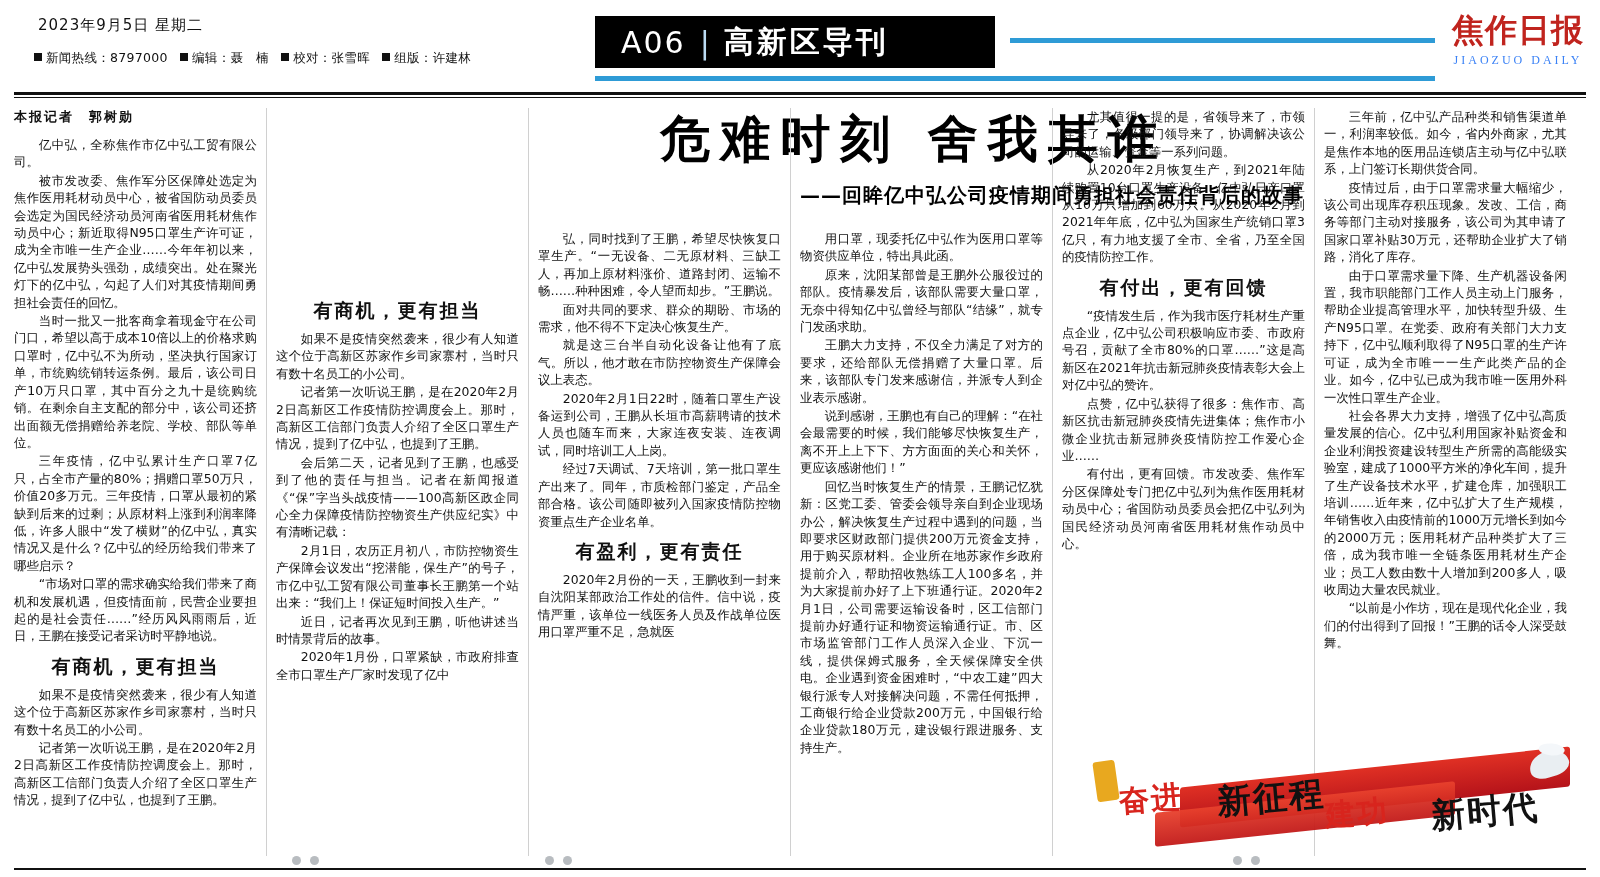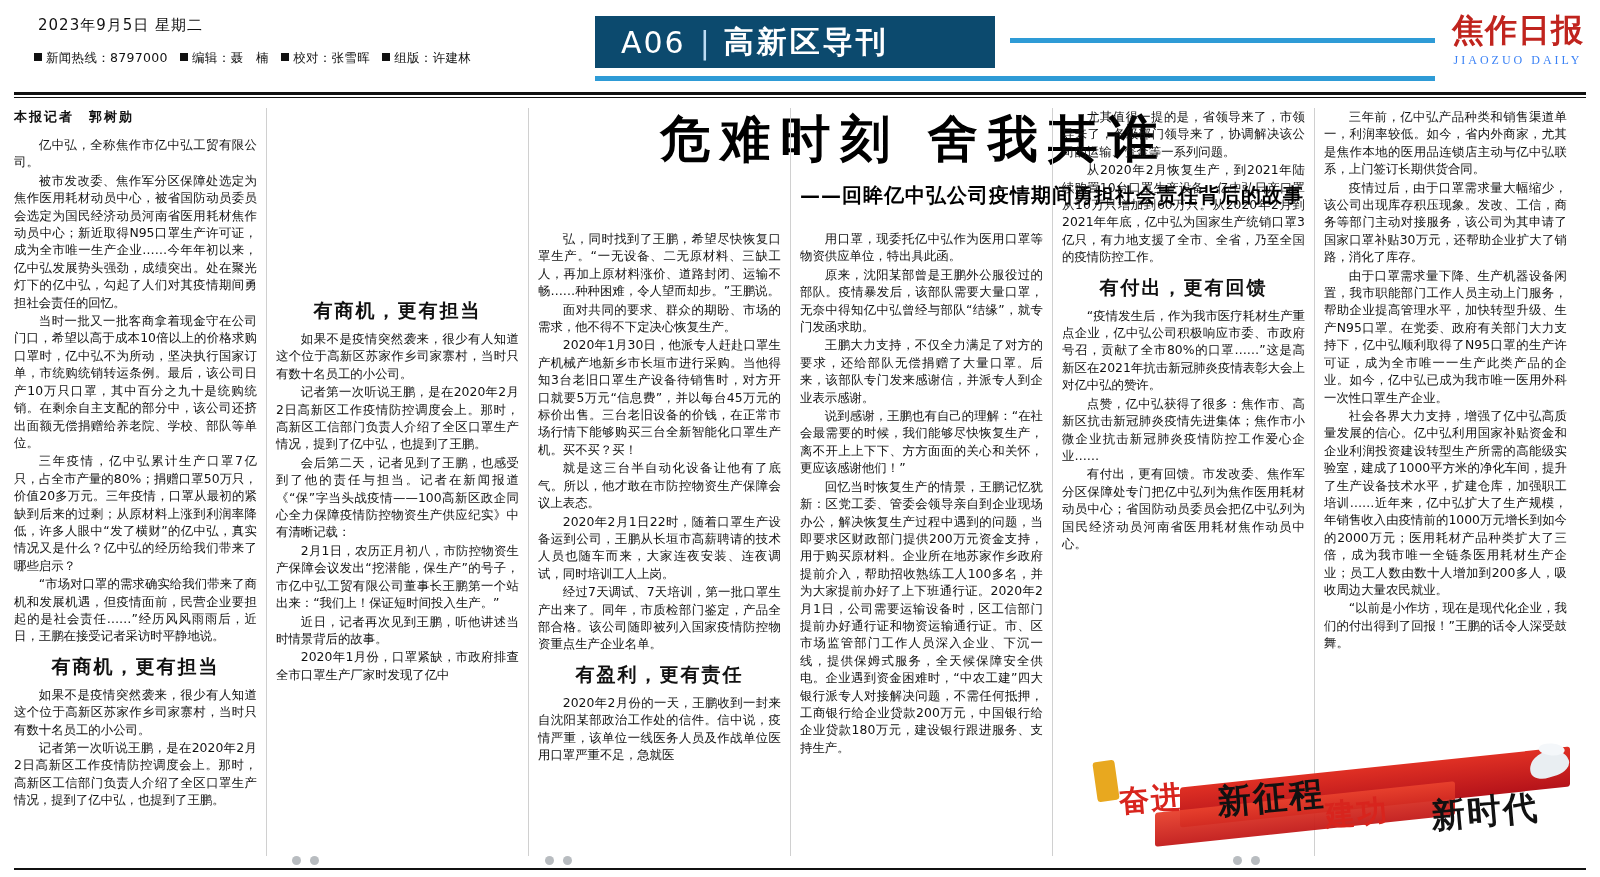--- a/index.html
+++ b/index.html
@@ -13,21 +13,21 @@
   }
   .page{position:relative;width:1600px;height:877px;}
 
   
   .masthead{position:absolute;left:0;top:0;width:1600px;height:96px;margin-left:20px;}
   .md-date{position:absolute;left:18px;top:16px;font-size:15px;letter-spacing:1px;color:#111;}
   .md-info{position:absolute;left:14px;top:50px;font-size:12.5px;color:#111;letter-spacing:0.3px;}
   .md-info .sq{display:inline-block;width:8px;height:8px;background:#111;margin-right:4px;vertical-align:1px;}
   .md-info span.seg{margin-right:8px;}
 
-  .banner{position:absolute;left:575px;top:16px;width:400px;height:52px;background:#0c4a6e;display:flex;align-items:center;}
+  .banner{position:absolute;left:575px;top:16px;width:400px;height:52px;background:#000000;display:flex;align-items:center;}
   .banner .code{color:#fff;font-size:30px;font-family:"DejaVu Sans",sans-serif;letter-spacing:2px;padding-left:26px;}
   .banner .divider{color:#bcdcf4;font-size:30px;padding:0 14px;}
   .banner .btitle{color:#fff;font-size:30px;font-weight:bold;letter-spacing:3px;}
   .blue-rule{position:absolute;left:575px;top:76px;width:840px;height:5px;background:#2e9bd6;}
   .blue-rule2{position:absolute;left:990px;top:38px;width:425px;height:5px;background:#2e9bd6;}
 
   .logo{position:absolute;right:18px;top:14px;width:168px;text-align:center;}
   .logo .cn{font-family:"DejaVu Serif","Liberation Serif",serif;font-size:32px;font-weight:bold;color:#c0241e;letter-spacing:1px;line-height:1;}
   .logo .en{font-family:"Liberation Serif",serif;font-size:12px;color:#3b82f6;letter-spacing:3px;margin-top:7px;}
 
@@ -149,21 +149,20 @@
       <p>记者第一次听说王鹏，是在2020年2月2日高新区工作疫情防控调度会上。那时，高新区工信部门负责人介绍了全区口罩生产情况，提到了亿中弘，也提到了王鹏。</p>
       <p>会后第二天，记者见到了王鹏，也感受到了他的责任与担当。记者在新闻报道《“保”字当头战疫情——100高新区政企同心全力保障疫情防控物资生产供应纪实》中有清晰记载：</p>
       <p>2月1日，农历正月初八，市防控物资生产保障会议发出“挖潜能，保生产”的号子，市亿中弘工贸有限公司董事长王鹏第一个站出来：“我们上！保证短时间投入生产。”</p>
       <p>近日，记者再次见到王鹏，听他讲述当时情景背后的故事。</p>
       <p>2020年1月份，口罩紧缺，市政府排查全市口罩生产厂家时发现了亿中</p>
     </div>
 
     <div class="col c3 offsetHead">
       <p>弘，同时找到了王鹏，希望尽快恢复口罩生产。“一无设备、二无原材料、三缺工人，再加上原材料涨价、道路封闭、运输不畅……种种困难，令人望而却步。”王鹏说。</p>
       <p>面对共同的要求、群众的期盼、市场的需求，他不得不下定决心恢复生产。</p>
-      <p>2020年1月30日，他派专人赶赴口罩生产机械产地新乡市长垣市进行采购。当他得知3台老旧口罩生产设备待销售时，对方开口就要5万元“信息费”，并以每台45万元的标价出售。三台老旧设备的价钱，在正常市场行情下能够购买三台全新智能化口罩生产机。买不买？买！</p>
       <p>就是这三台半自动化设备让他有了底气。所以，他才敢在市防控物资生产保障会议上表态。</p>
       <p>2020年2月1日22时，随着口罩生产设备运到公司，王鹏从长垣市高薪聘请的技术人员也随车而来，大家连夜安装、连夜调试，同时培训工人上岗。</p>
       <p>经过7天调试、7天培训，第一批口罩生产出来了。同年，市质检部门鉴定，产品全部合格。该公司随即被列入国家疫情防控物资重点生产企业名单。</p>
       <div class="subhead">有盈利，更有责任</div>
       <p>2020年2月份的一天，王鹏收到一封来自沈阳某部政治工作处的信件。信中说，疫情严重，该单位一线医务人员及作战单位医用口罩严重不足，急就医</p>
     </div>
 
     <div class="col c4 offsetHead">
       <p>用口罩，现委托亿中弘作为医用口罩等物资供应单位，特出具此函。</p>
       <p>原来，沈阳某部曾是王鹏外公服役过的部队。疫情暴发后，该部队需要大量口罩，无奈中得知亿中弘曾经与部队“结缘”，就专门发函求助。</p>

